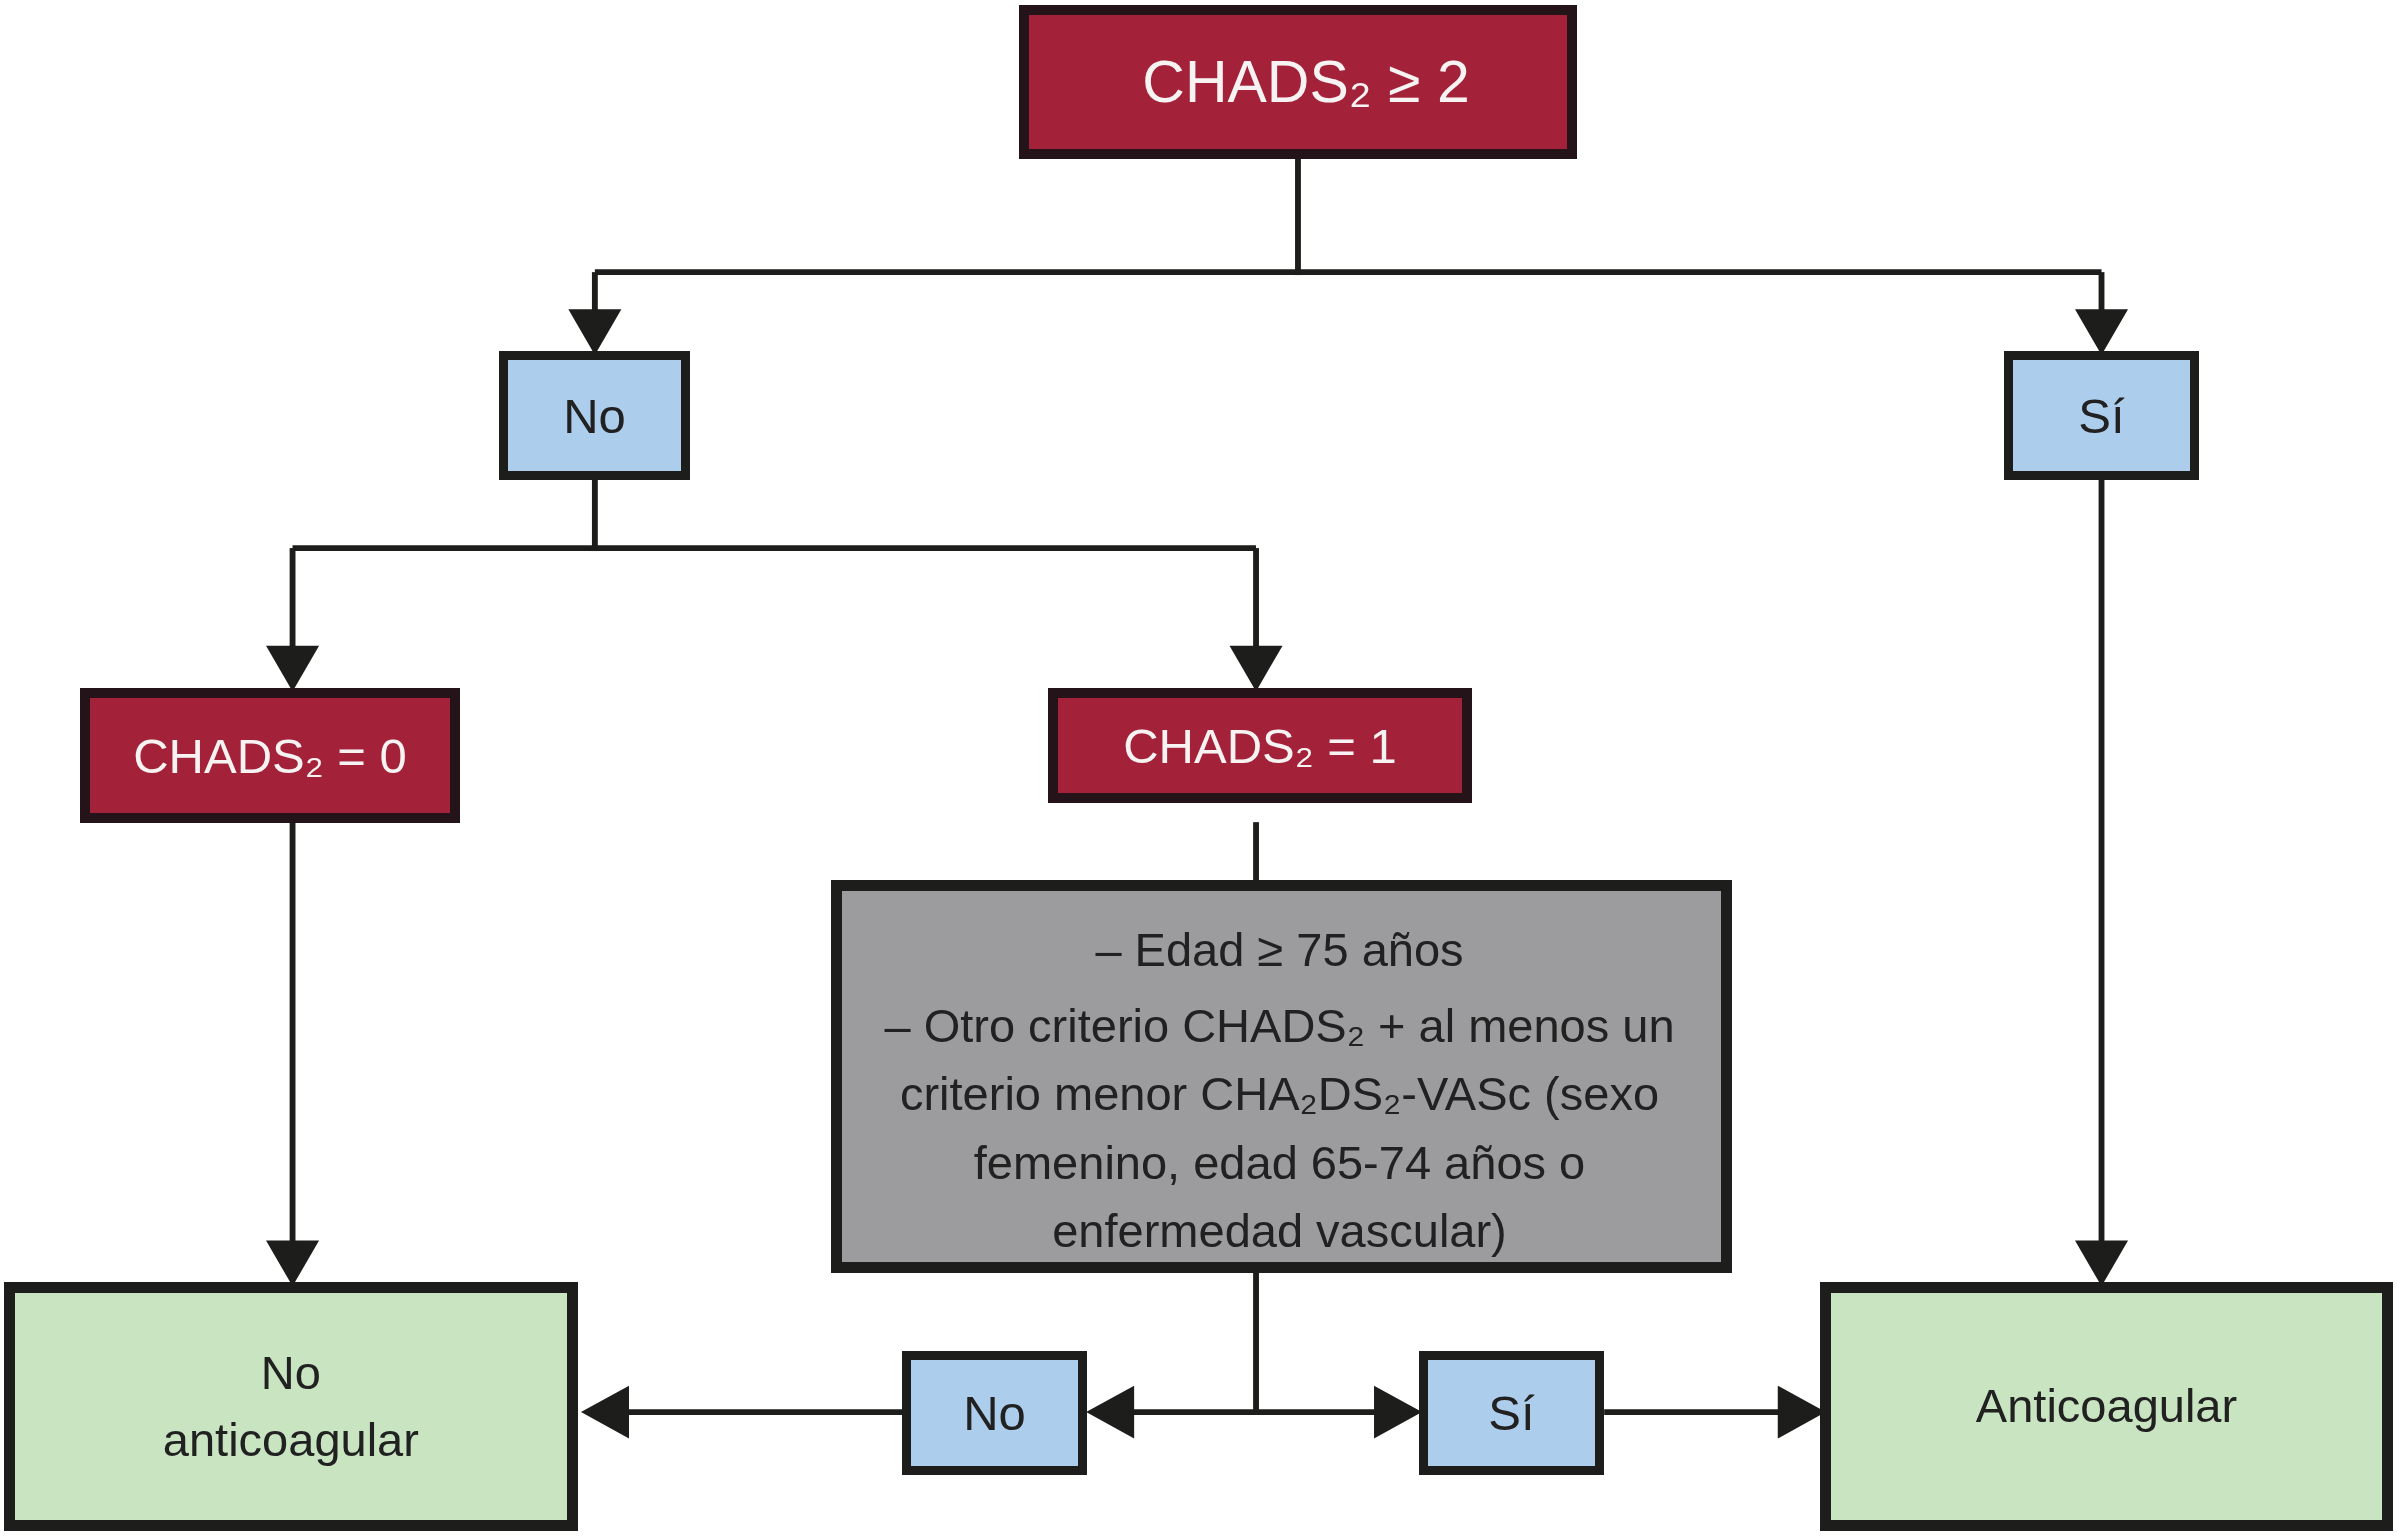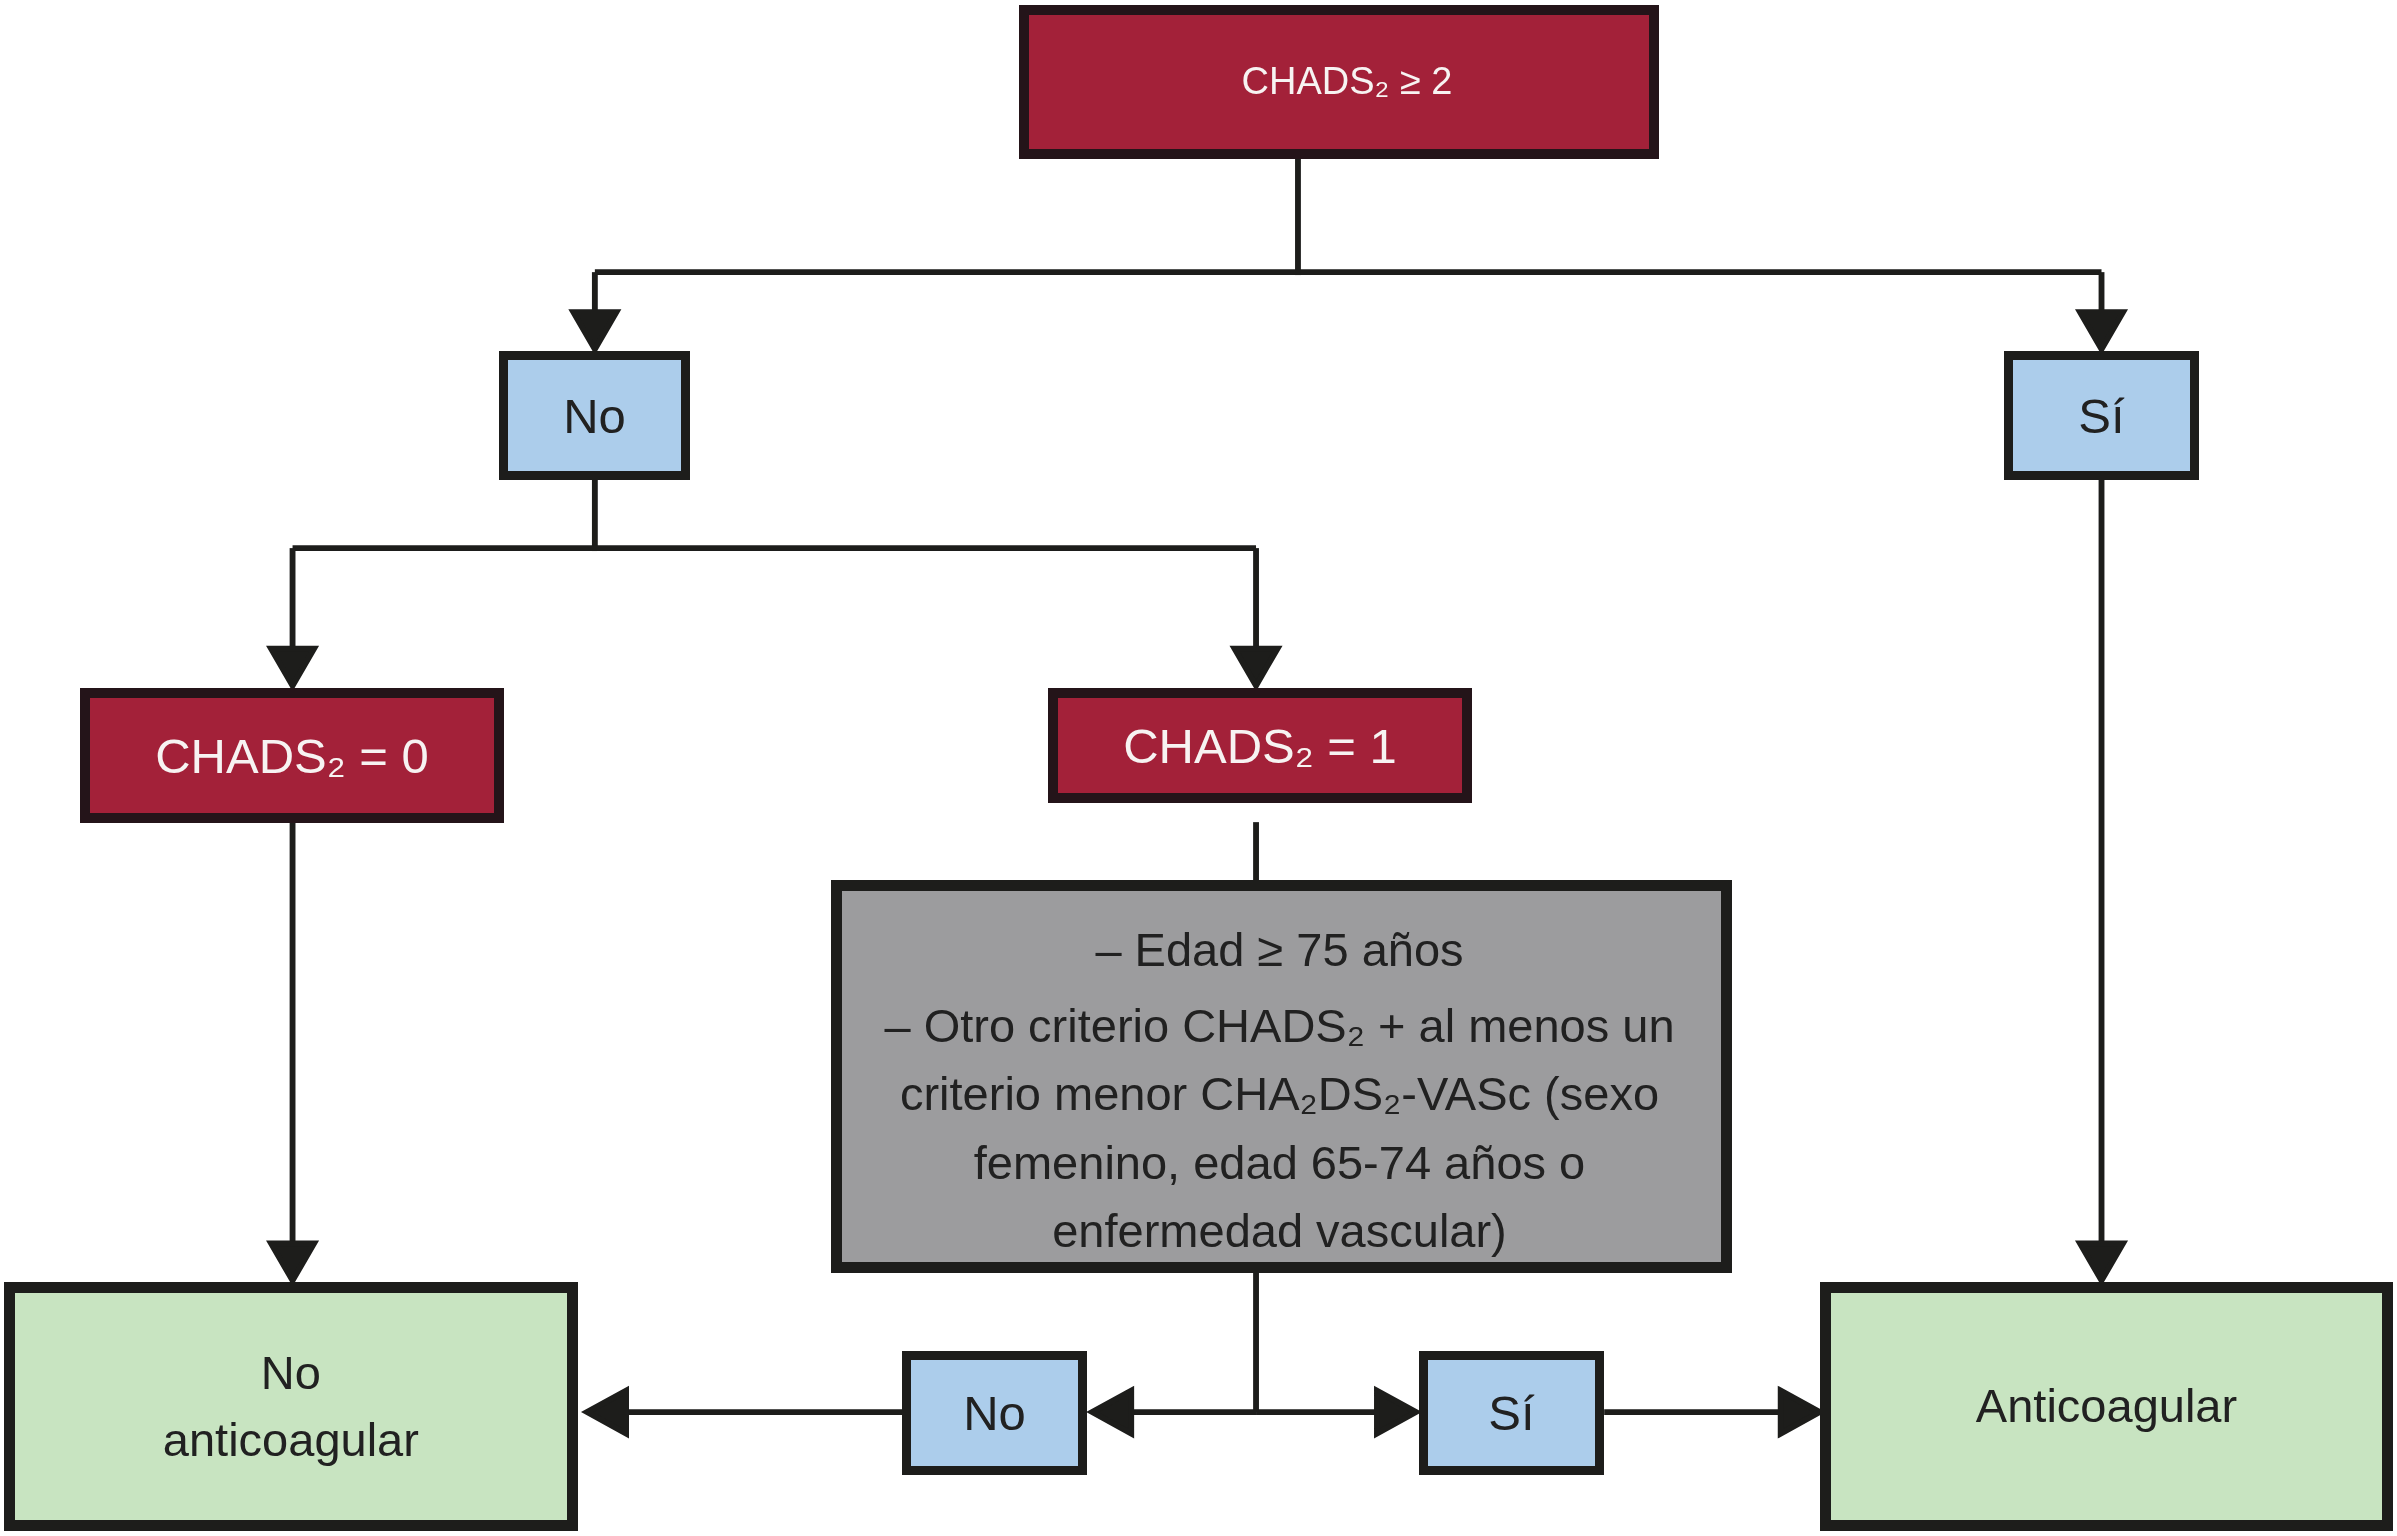--- a/index.html
+++ b/index.html
@@ -31,24 +31,24 @@
     background:var(--green,#c8e4c1);
     border:11.7px solid var(--line,#1d1d1b);
     color:var(--text-dark,#212121);
   }
   .node-gray{
     background:var(--gray,#9c9c9e);
     border:11.7px solid var(--line,#1d1d1b);
     color:var(--text-dark,#212121);
     display:block;
   }
-  .root-box     {left:1019px;top:4.9px;   width:640px;height:154px;font-size:38px;padding-left:16px;}
+  .root-box     {left:1019px;top:4.9px;   width:558px;height:154px;font-size:59px;padding-left:16px;}
   .branch-no    {left:499px; top:351px; width:191px;height:129px;font-size:49px;}
   .branch-si    {left:2004px;top:351px; width:195px;height:129px;font-size:49px;}
-  .chads0-box   {left:80px;  top:688px; width:424px;height:135px;font-size:49px;}
+  .chads0-box   {left:80px;  top:688px; width:380px;height:135px;font-size:49px;}
   .chads1-box   {left:1048px;top:688px; width:424px;height:115px;font-size:49px;}
   .criteria-box {left:831px; top:880px; width:901px;height:393px;font-size:47px;line-height:1.46;padding:25px 39px 0 35px;}
   .criteria-item2{margin-top:7px;}
   .outcome-no   {left:3.9px;   top:1282px;width:574px;height:249px;font-size:47px;line-height:1.42;flex-direction:column;}
   .bottom-no    {left:902px; top:1351px;width:185px;height:124px;font-size:49px;}
   .bottom-si    {left:1419px;top:1351px;width:185px;height:124px;font-size:49px;}
   .outcome-yes  {left:1820px;top:1282px;width:573px;height:249px;font-size:47px;line-height:1.42;flex-direction:column;}
   .line-span{display:block;}
 </style>
 </head>

